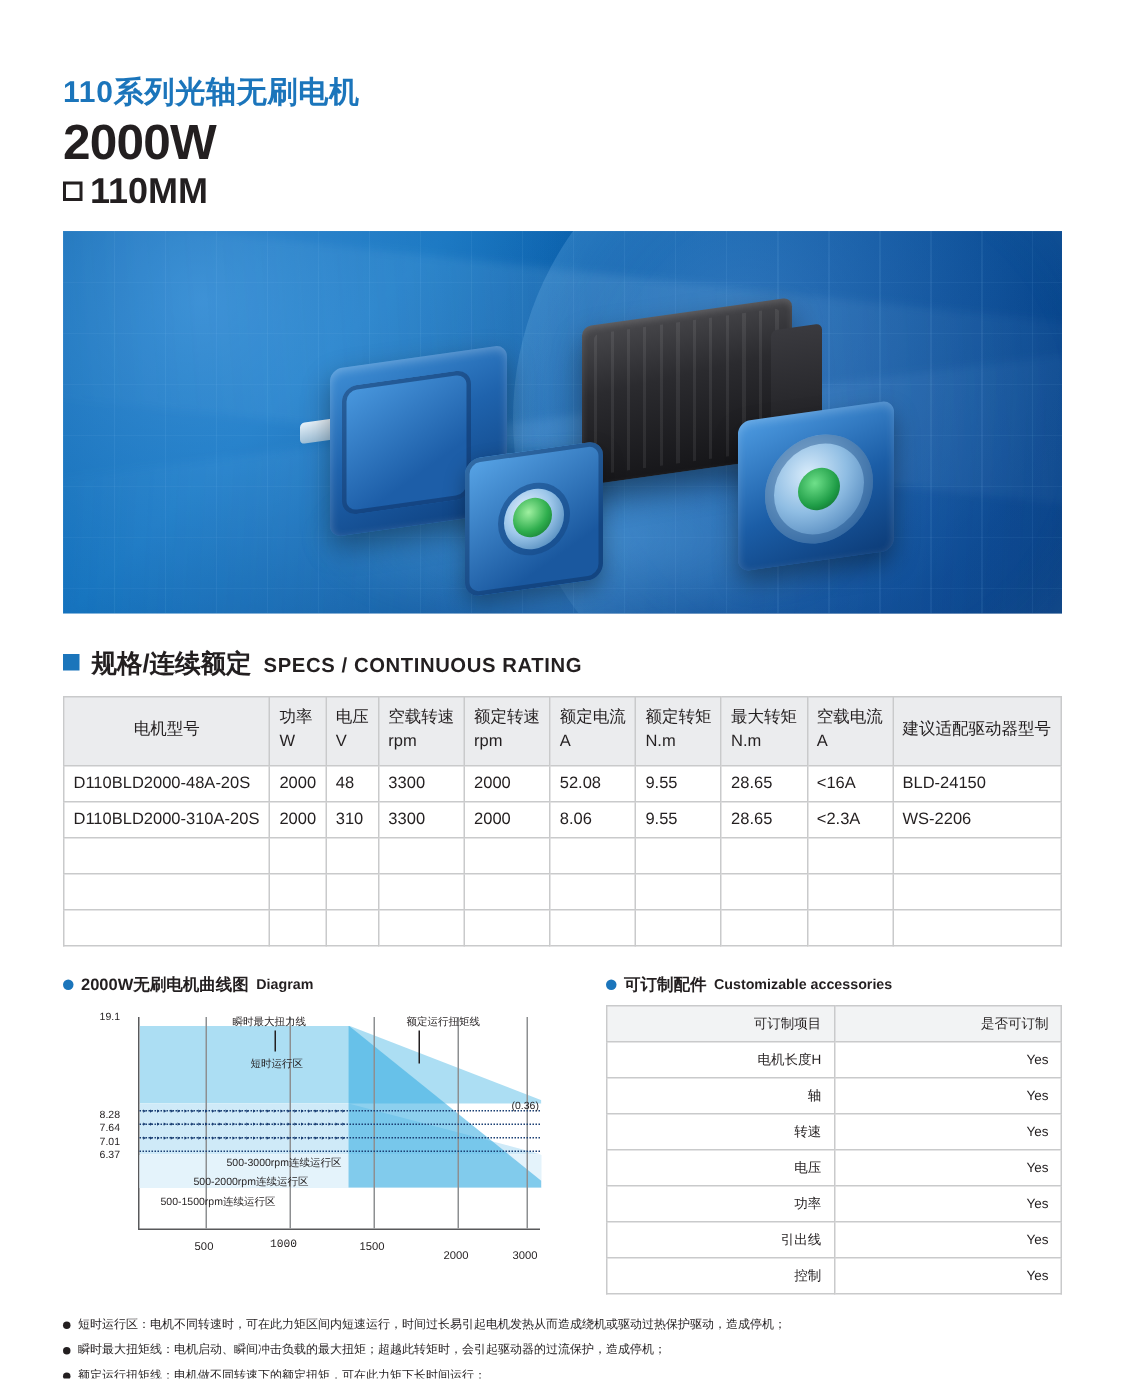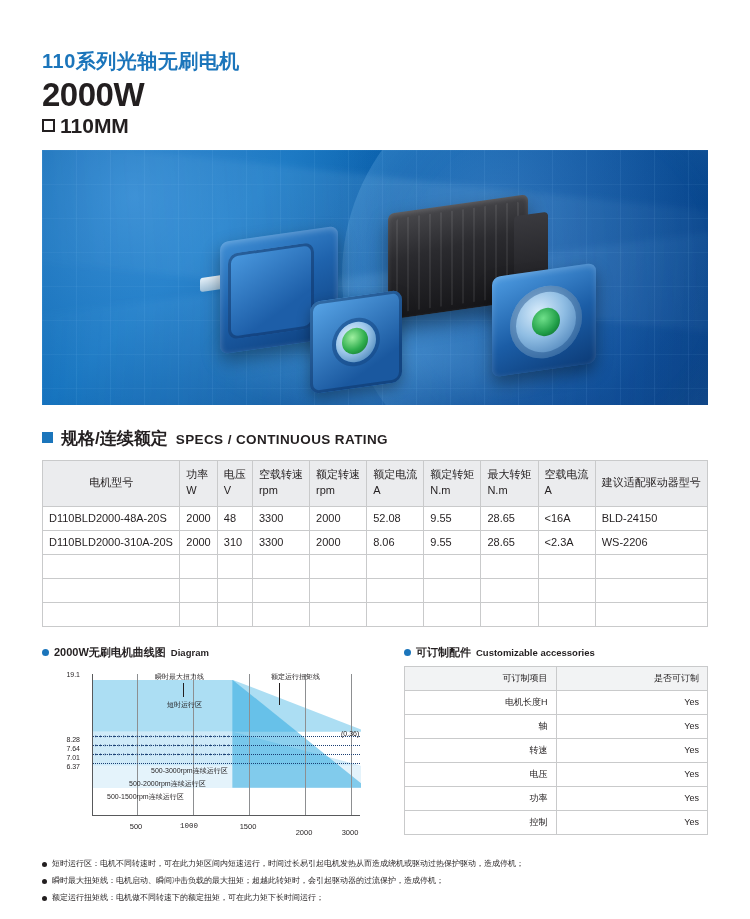--- a/index.html
+++ b/index.html
@@ -26,21 +26,21 @@
   }
   .title-power {
     font-size: 33px;
     font-weight: bold;
     color: #231f20;
     line-height: 1.08;
     margin-top: 2px;
     letter-spacing: -0.5px;
   }
   .title-size {
-    font-size: 21px;
+    font-size: 24px;
     font-weight: bold;
     color: #231f20;
     margin-top: 1px;
     display: flex;
     align-items: center;
     gap: 5px;
   }
   .sq-glyph {
     display: inline-block;
     width: 13px; height: 13px;
@@ -582,20 +582,24 @@
           </tr>
           <tr>
             <td>电压</td>
             <td>Yes</td>
           </tr>
           <tr>
             <td>功率</td>
             <td>Yes</td>
           </tr>
           <tr>
+            <td>引出线</td>
+            <td>Yes</td>
+          </tr>
+          <tr>
             <td>控制</td>
             <td>Yes</td>
           </tr>
         </tbody>
       </table>
     </div>
   </div>
 
   <div class="notes">
     <div class="note">

